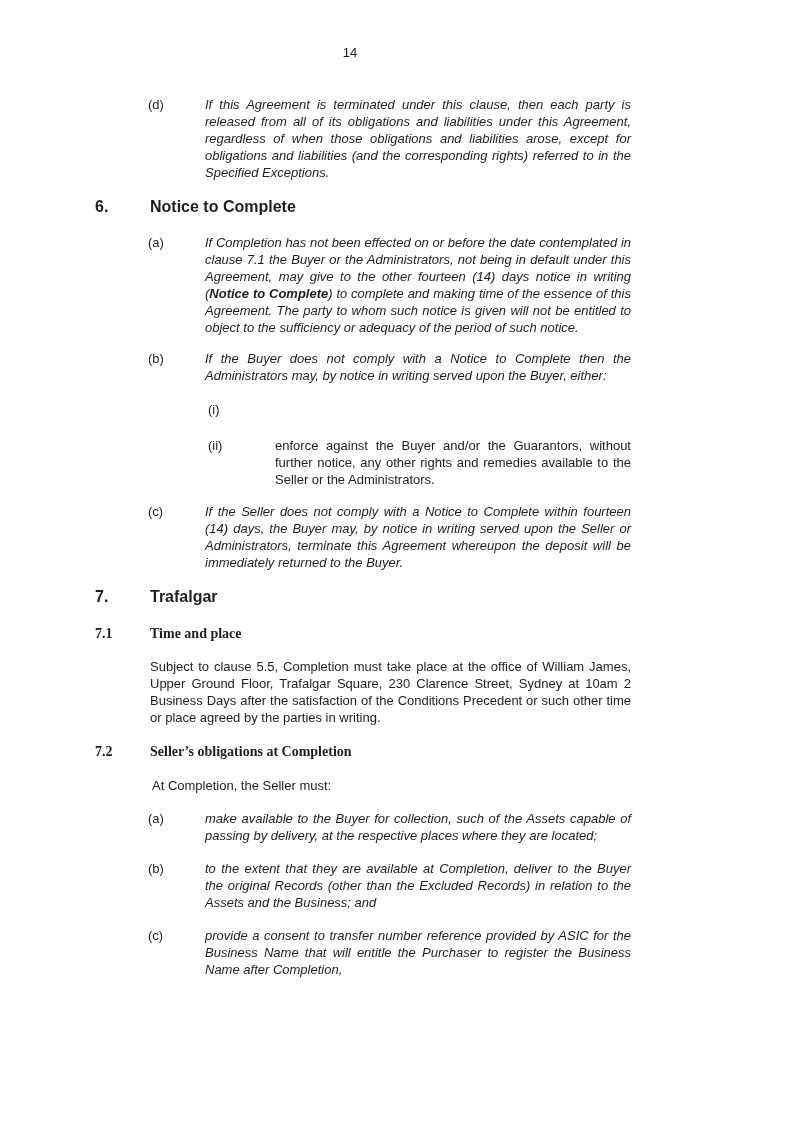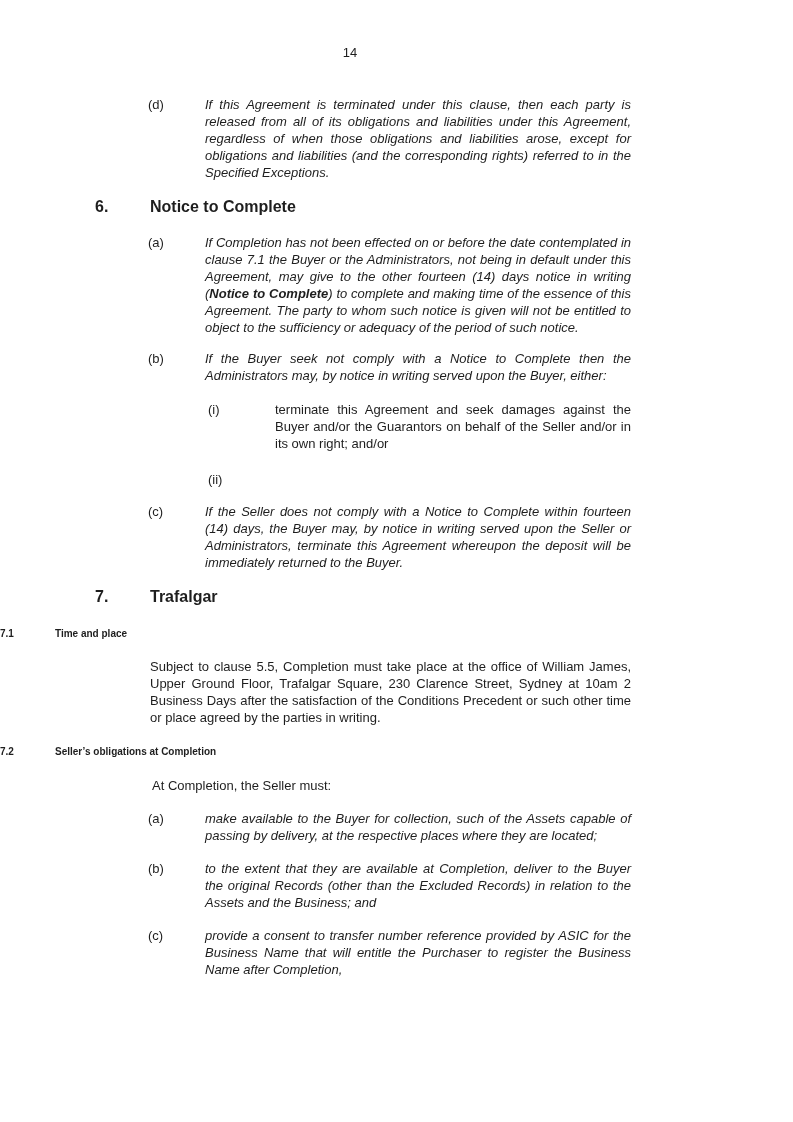--- a/index.html
+++ b/index.html
@@ -52,24 +52,26 @@
     display: flex;
     margin-left: 95px;
     margin-right: 51px;
     font-weight: bold;
     font-size: 16px;
     line-height: 20px;
   }
   .sec-heading > .sec-num { flex: 0 0 55px; }
   .subsec-heading {
     display: flex;
+    margin-left: 95px;
     margin-right: 51px;
     font-weight: bold;
-    font-size: 10px;
+    font-size: 14px;
     line-height: 18px;
+    font-family: Liberation Serif, serif;
   }
   .subsec-heading > .sec-num { flex: 0 0 55px; }
   
   .body-par {
     margin-left: 150px;
     margin-right: 51px;
     text-align: justify;
     text-align-last: left;
   }
   .intro-line {
@@ -112,30 +114,30 @@
     <span class="sec-title">Notice to Complete</span>
   </div>
 
   <div class="clause mt-6a">
     <span class="marker">(a)</span>
     <span class="ctext"><span>If Completion has not been effected on or before the date contemplated in clause 7.1 the Buyer or the Administrators, not being in default under this Agreement, may give to the other fourteen (14) days notice in writing (</span><b>Notice to Complete</b><span>) to complete and making time of the essence of this Agreement. The party to whom such notice is given will not be entitled to object to the sufficiency or adequacy of the period of such notice.</span></span>
   </div>
 
   <div class="clause mt-6b">
     <span class="marker">(b)</span>
-    <span class="ctext">If the Buyer seek not comply with a Notice to Complete then the Administrators may, by notice in writing served upon the Buyer, either:</span>
+    <span class="ctext">If the Buyer does not comply with a Notice to Complete then the Administrators may, by notice in writing served upon the Buyer, either:</span>
   </div>
 
   <div class="sub-clause mt-6b-i">
     <span class="marker">(i)</span>
-    <span class="ctext">terminate this Agreement and seek damages against the Buyer and/or the Guarantors on behalf of the Seller and/or in its own right; and/or</span>
   </div>
 
   <div class="sub-clause mt-6b-ii">
     <span class="marker">(ii)</span>
+    <span class="ctext">enforce against the Buyer and/or the Guarantors, without further notice, any other rights and remedies available to the Seller or the Administrators.</span>
   </div>
 
   <div class="clause mt-6c">
     <span class="marker">(c)</span>
     <span class="ctext">If the Seller does not comply with a Notice to Complete within fourteen (14) days, the Buyer may, by notice in writing served upon the Seller or Administrators, terminate this Agreement whereupon the deposit will be immediately returned to the Buyer.</span>
   </div>
 
   <div class="sec-heading mt-sec7">
     <span class="sec-num">7.</span>
     <span class="sec-title">Trafalgar</span>

